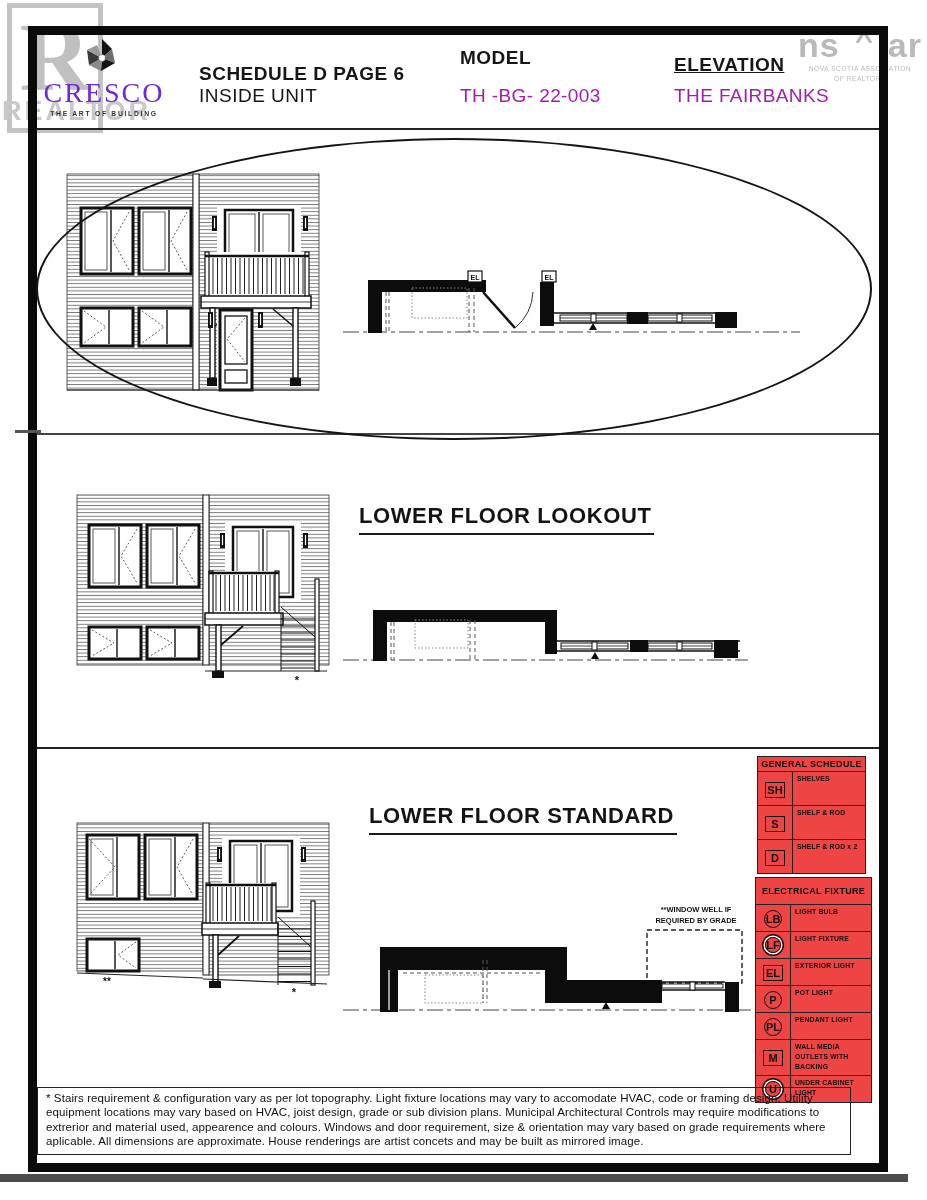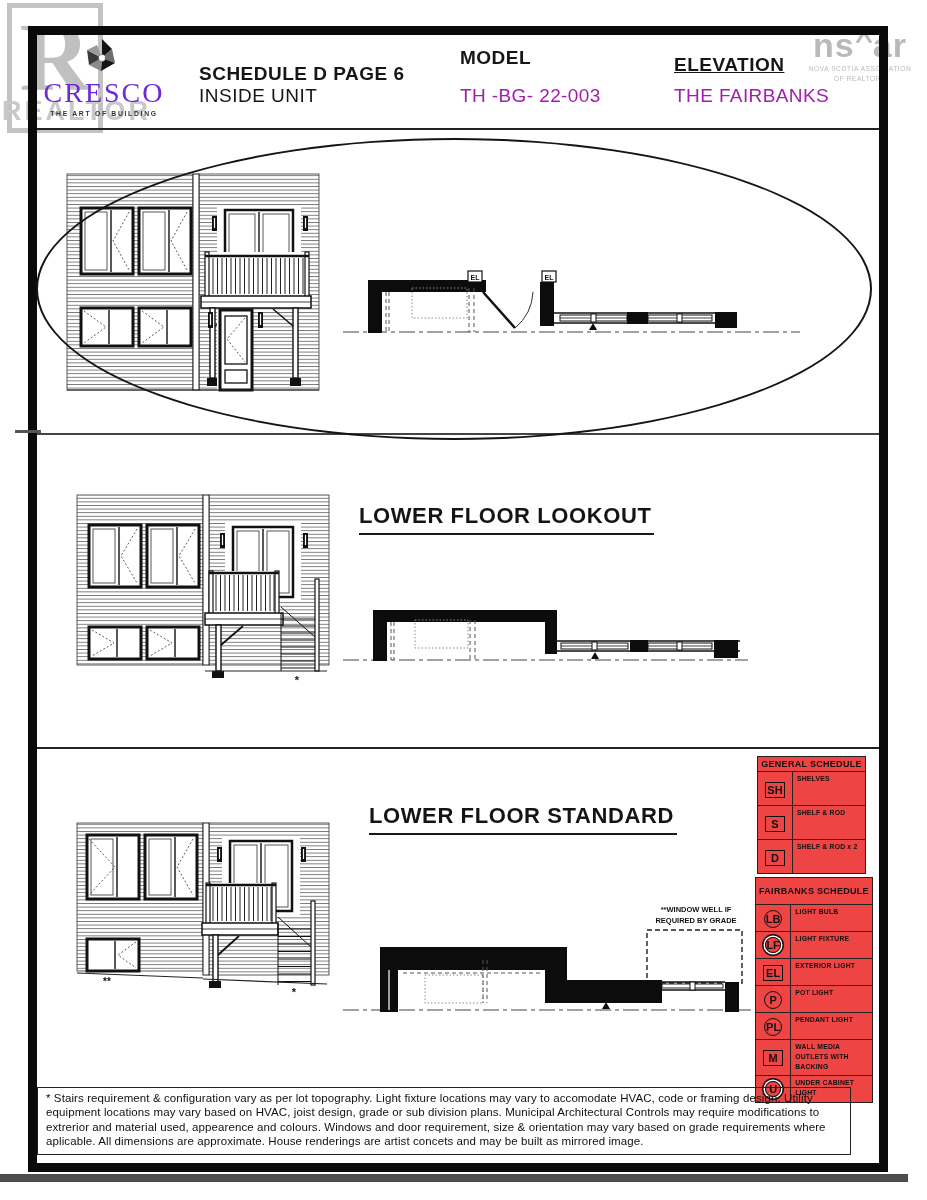--- a/index.html
+++ b/index.html
@@ -9,21 +9,21 @@
 
   
   .wm-rbox{left:7px;top:3px;width:86px;height:120px;border:5px solid #c3c3c3;
            display:flex;align-items:flex-start;justify-content:center;z-index:1;}
   .wm-rletter{font-family:"Liberation Serif",serif;font-weight:bold;font-size:98px;
               line-height:1.0;color:#c0c0c0;}
   .wm-realtor{left:2px;top:96px;font-size:27px;font-weight:bold;letter-spacing:3px;
               color:#c9c9c9;z-index:1;}
   .wm-nsar{left:797px;top:14px;width:126px;text-align:center;z-index:1;color:#b9b9b9;}
   .wm-nsar-row{font-size:34px;font-weight:bold;letter-spacing:1px;line-height:1.0;
-               display:flex;align-items:flex-end;justify-content:center;gap:1px;}
+               display:flex;align-items:flex-end;justify-content:center;gap:16px;}
   .wm-nsar-sub{font-size:6.5px;letter-spacing:0.6px;margin-top:2px;line-height:1.5;}
 
   
   .frame{left:28px;top:26px;width:860px;height:1146px;border:9px solid #0a0a0a;
          box-sizing:border-box;z-index:2;background:transparent;}
   .hline{position:absolute;left:0;right:0;height:2px;background:#222;}
   .tick{left:15px;top:430px;width:26px;height:3px;background:#555;z-index:3;}
   .shadow-bottom{left:0;top:1174px;width:908px;height:8px;background:#4d4d4d;z-index:1;}
 
   
@@ -522,21 +522,21 @@
           <td class="lbl">SHELF &amp; ROD x 2</td>
         </tr>
       </tbody>
         </table>
     </div>
 
     <div class="abs" style="left:718px;top:842px;">
       <table class="sched ele">
         <tbody>
             <tr>
-              <td colspan="2" class="ttl">FAIRBANKS SCHEDULE</td>
+              <td colspan="2" class="ttl">ELECTRICAL FIXTURE</td>
             </tr>
         <tr>
           <td class="sym"><span class="sym-circle">LB</span></td>
           <td class="lbl">LIGHT BULB</td>
         </tr>
         <tr>
           <td class="sym"><span class="sym-dcircle">LF</span></td>
           <td class="lbl">LIGHT FIXTURE</td>
         </tr>
         <tr>

